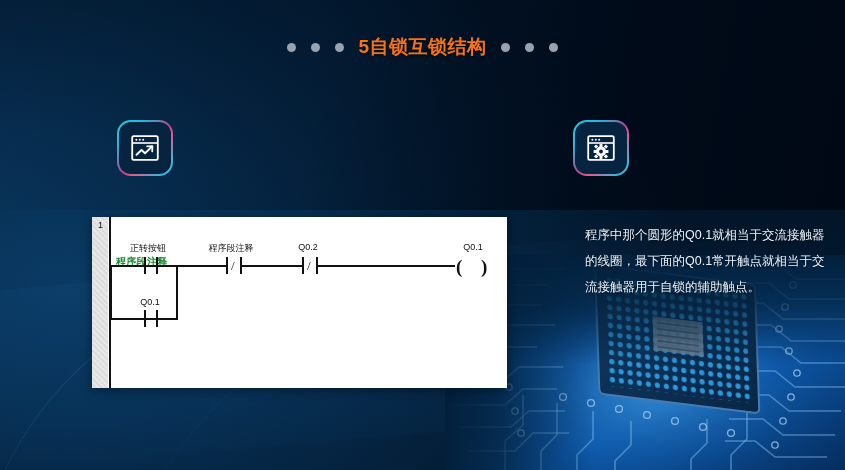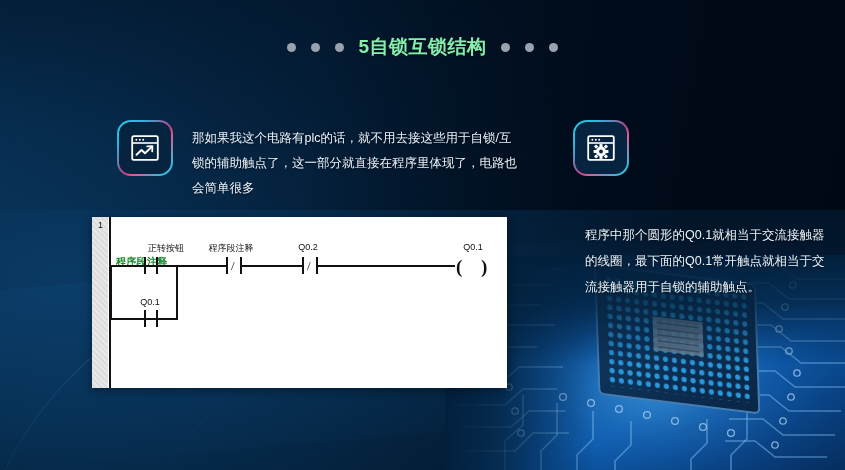--- a/index.html
+++ b/index.html
@@ -37,21 +37,21 @@
   .pcb-img{position:absolute;inset:0;}
   .pcb-fade-l{position:absolute;left:0;top:0;bottom:0;width:150px;
     background:linear-gradient(90deg,#02203c 0%, rgba(3,32,58,.78) 35%, rgba(4,40,72,0) 100%);}
   .pcb-fade-t{position:absolute;left:0;right:0;top:0;height:110px;
     background:linear-gradient(180deg,#02203c 0%, rgba(3,32,58,.72) 45%, rgba(4,40,72,0) 100%);}
 
   
   .title-wrap{position:absolute;left:0;right:0;top:34px;display:flex;align-items:center;justify-content:center;gap:0;}
   .dots{display:flex;align-items:center;gap:15px;}
   .dot{width:9px;height:9px;border-radius:50%;background:#9aa3ad;display:block;}
-  .title-text{color:#86efac;font-size:19px;font-weight:bold;letter-spacing:.5px;
+  .title-text{color:#f97316;font-size:19px;font-weight:bold;letter-spacing:.5px;
     padding:0 14px;white-space:nowrap;text-shadow:0 1px 3px rgba(0,0,0,.55);}
 
   
   .icon-tile{position:absolute;width:56px;height:56px;border-radius:14px;padding:2px;box-sizing:border-box;}
   .icon-tile .inner{width:100%;height:100%;border-radius:12px;background:#062340;
     display:flex;align-items:center;justify-content:center;box-sizing:border-box;}
   .icon-tile.t1{left:117px;top:120px;
     background:linear-gradient(135deg,#29c8e0 0%,#27b9dd 22%,#b0458f 52%,#e0598f 62%,#3fb6d8 88%,#27c6e2 100%);}
   .icon-tile.t2{left:573px;top:120px;
     background:linear-gradient(135deg,#29c8e0 0%,#27b9dd 22%,#b0458f 52%,#e0598f 62%,#3fb6d8 88%,#27c6e2 100%);}
@@ -230,30 +230,29 @@
             <rect x="3.4" y="3.4" width="3" height="3" transform="rotate(45 4.9 4.9)"></rect>
             <rect x="3.4" y="-6.4" width="3" height="3" transform="rotate(45 4.9 -4.9)"></rect>
             <rect x="-6.4" y="3.4" width="3" height="3" transform="rotate(45 -4.9 4.9)"></rect>
           </g>
           <circle cx="0" cy="0" r="1.9" fill="#062340"></circle>
         </g>
       </svg>
     </div>
   </div>
 
-  <div class="para left">那如果我这个电路有plc的话，就不用去接这些用于自锁/互锁的辅助触点了，这一部分就直接在程序里体现了，电路也会简单很多</div>
   <div class="para right">程序中那个圆形的Q0.1就相当于交流接触器的线圈，最下面的Q0.1常开触点就相当于交流接触器用于自锁的辅助触点。</div>
 
   <div class="ladder">
     <div class="gutter"></div>
     <div class="net-num">1</div>
     <div class="rail"></div>
     <div class="comment">程序段注释</div>
 
-    <div class="lbl" style="left:20px;top:25px;width:72px;text-align:right;">正转按钮</div>
+    <div class="lbl" style="left:20px;top:25px;width:72px;">正转按钮</div>
     <div class="lbl" style="left:103px;top:25px;width:72px;">程序段注释</div>
     <div class="lbl" style="left:180px;top:25px;width:72px;">Q0.2</div>
     <div class="lbl" style="left:345px;top:25px;width:72px;">Q0.1</div>
 
     <div class="hwire" style="left:18px;top:48px;width:34px;"></div>
     <div class="cbar" style="left:52px;top:40px;"></div>
     <div class="hwire" style="left:54px;top:48px;width:10px;"></div>
     <div class="cbar" style="left:64px;top:40px;"></div>
 
     <div class="hwire" style="left:66px;top:48px;width:68px;"></div>

